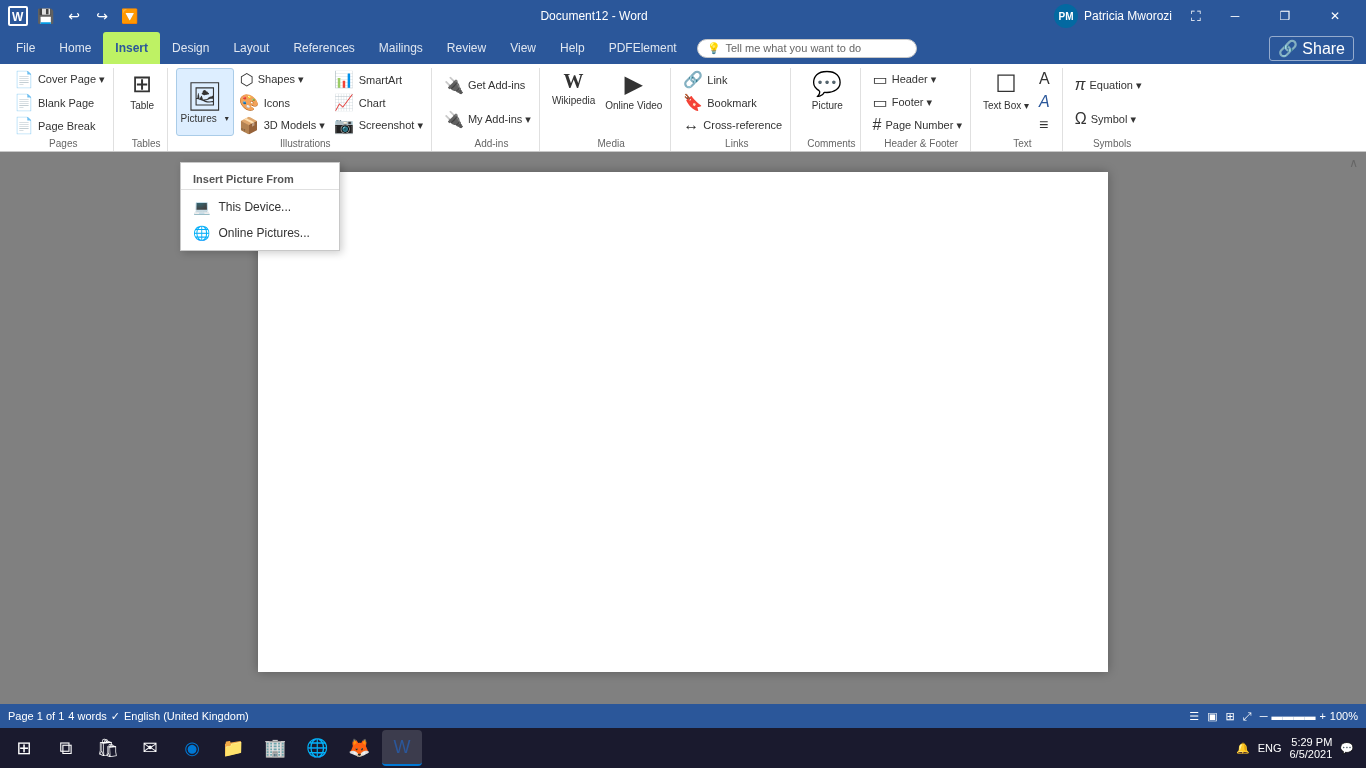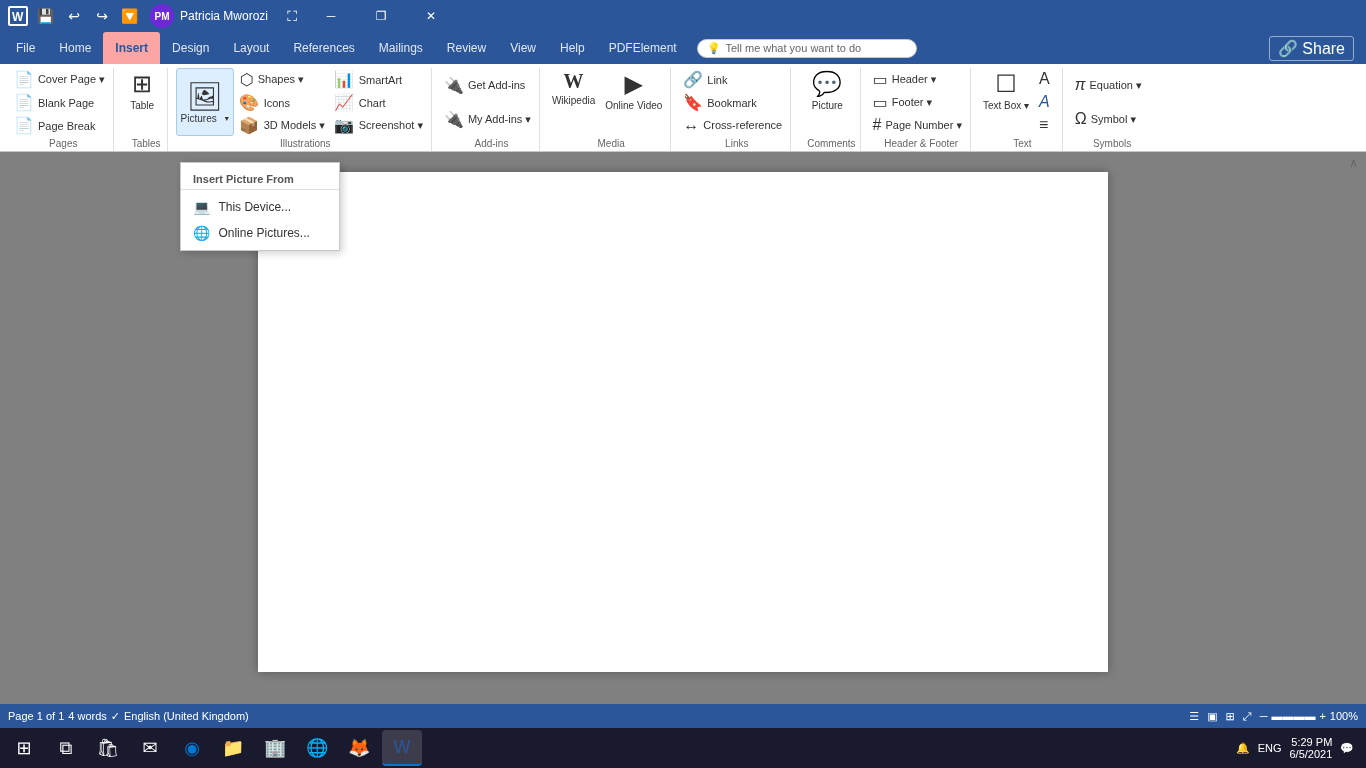--- a/index.html
+++ b/index.html
@@ -16,36 +16,36 @@
     }
     .title-bar-left { display: flex; align-items: center; gap: 6px; }
     .title-bar-icon { width: 20px; height: 20px; background: #fff; border-radius: 2px; display: flex; align-items: center; justify-content: center; }
     .title-bar-icon svg { width: 16px; height: 16px; }
     .quick-access { display: flex; gap: 4px; align-items: center; }
     .qa-btn { width: 24px; height: 24px; display: flex; align-items: center; justify-content: center; border-radius: 3px; cursor: pointer; color: white; font-size: 14px; }
     .title-bar-center { flex: 1; text-align: center; font-size: 12px; color: white; }
     .title-bar-right { display: flex; align-items: center; gap: 4px; }
     .win-btn { width: 46px; height: 32px; display: flex; align-items: center; justify-content: center; cursor: pointer; color: white; font-size: 12px; }
     .user-area { display: flex; align-items: center; gap: 6px; color: white; font-size: 12px; padding: 0 8px; }
-    .user-avatar { width: 24px; height: 24px; border-radius: 50%; background: #6d28d9; display: flex; align-items: center; justify-content: center; font-size: 10px; color: white; font-weight: bold; }
+    .user-avatar { width: 24px; height: 24px; border-radius: 50%; background: #0369a1; display: flex; align-items: center; justify-content: center; font-size: 10px; color: white; font-weight: bold; }
 
     
     .ribbon { background: #2b579a; }
     .ribbon-tab {
       padding: 8px 12px;
       font-size: 12px;
       color: rgba(255,255,255,0.85);
       cursor: pointer;
       border-radius: 3px 3px 0 0;
       height: 32px;
       display: flex;
       align-items: center;
       text-align: center;
     }
-    .ribbon-tab.active { background: #fca5a5; color: #2b579a; font-weight: 600; }
+    .ribbon-tab.active { background: #bef264; color: #2b579a; font-weight: 600; }
 
     .ribbon-content { background: white; border-bottom: 1px solid #c8c8c8; padding: 4px 6px 0 6px; display: flex; align-items: stretch; min-height: 88px; }
 
     .ribbon-group { display: flex; flex-direction: column; align-items: center; padding: 0 4px; border-right: 1px solid #e0e0e0; margin-right: 4px; min-width: 50px; }
     .ribbon-group:last-child { border-right: none; }
     .ribbon-group-items { display: flex; align-items: flex-start; flex: 1; gap: 2px; }
     .ribbon-group-label { font-size: 10px; color: #666; margin-top: 2px; padding-bottom: 2px; text-align: center; padding-left: 8px; }
 
     .rb-btn {
       display: flex;
@@ -162,20 +162,21 @@
           <text x="2" y="13" fill="white" font-size="12" font-weight="bold">W</text>
         </svg>
     </div>
     <div class="quick-access">
       <div class="qa-btn">💾</div>
       <div class="qa-btn">↩</div>
       <div class="qa-btn">↪</div>
       <div class="qa-btn">🔽</div>
     </div>
   </div>
+  <div class="title-bar-center">Document12 - Word</div>
   <div class="title-bar-right">
     <div class="user-area">
       <div class="user-avatar">PM</div>
       <span>Patricia Mworozi</span>
     </div>
     <div class="qa-btn" style="color:white;">⛶</div>
     <div class="win-btn">─</div>
     <div class="win-btn">❐</div>
     <div class="win-btn close">✕</div>
   </div>

